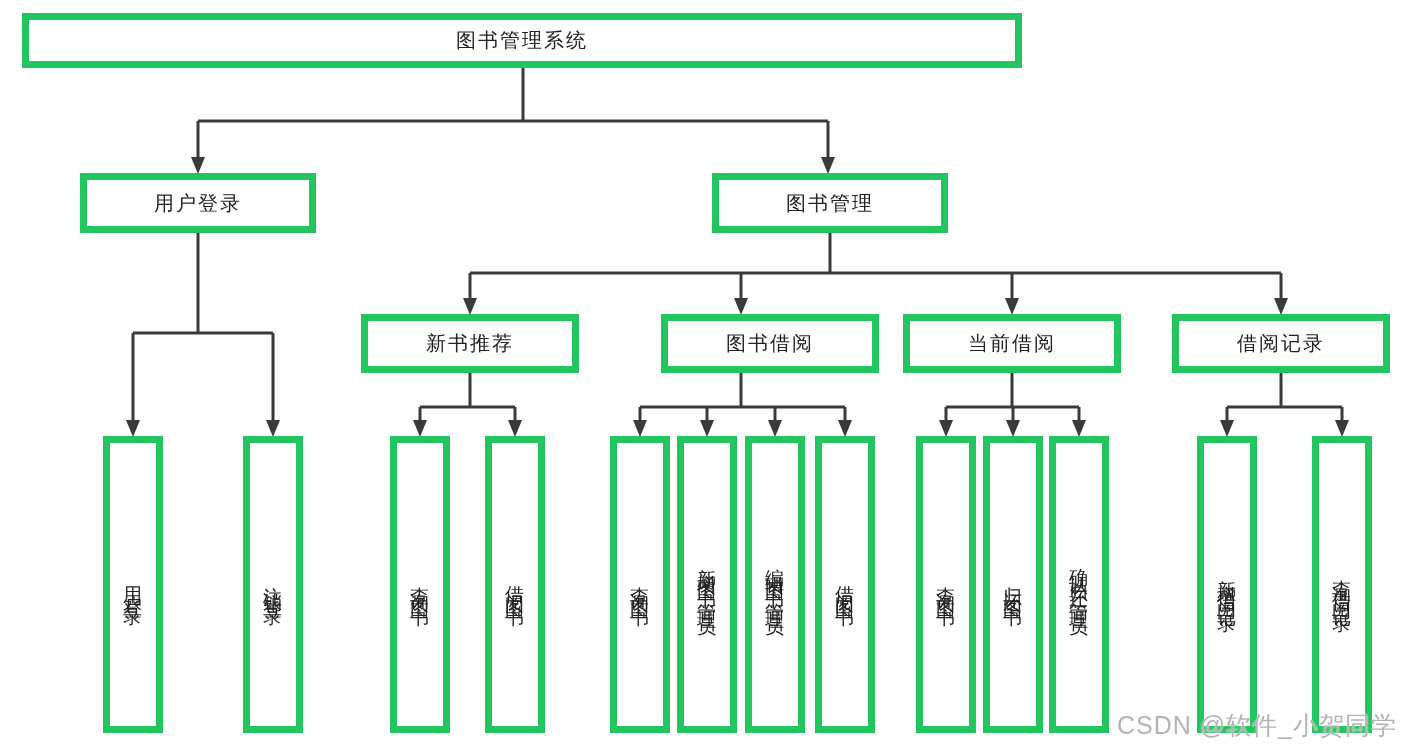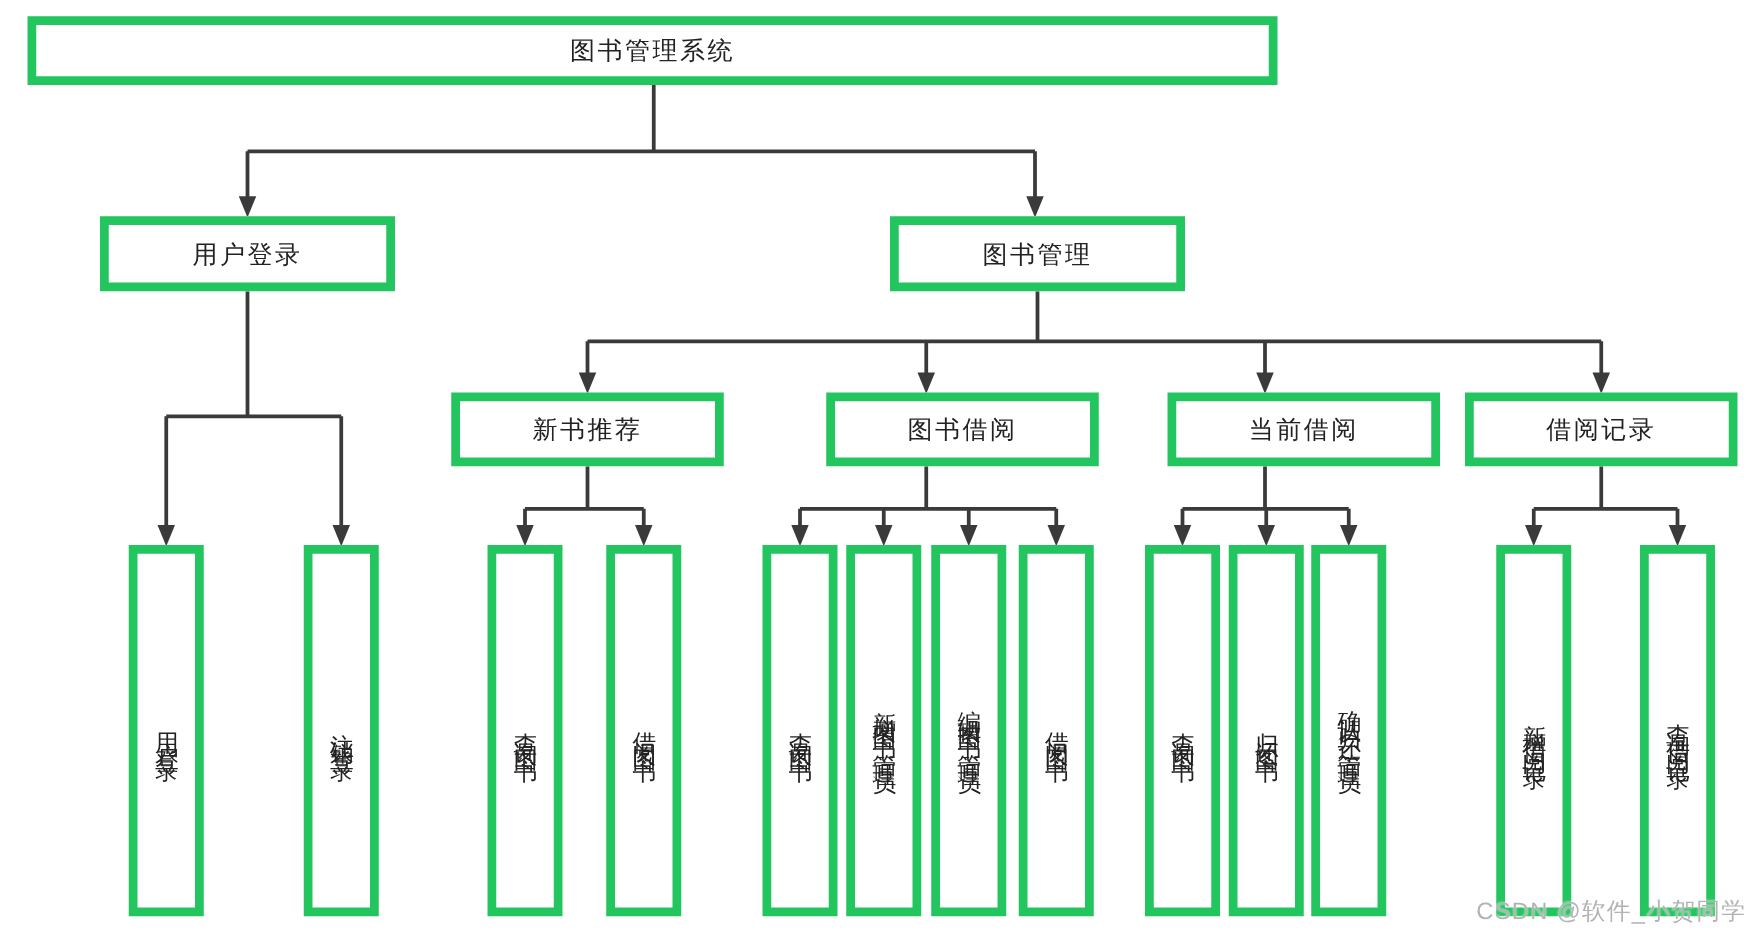--- a/index.html
+++ b/index.html
@@ -43,33 +43,33 @@
     line-height: 1;
   }
   
   .root-box   { left: 22px;  top: 13px;  width: 1000px; height: 55px; }
   
   .l2-user    { left: 80px;  top: 173px; width: 236px; height: 60px; }
   .l2-book    { left: 712px; top: 173px; width: 236px; height: 60px; }
   
   .g0 { left: 361px;  top: 314px; width: 218px; height: 59px; }
   .g1 { left: 661px;  top: 314px; width: 218px; height: 59px; }
-  .g2 { left: 903px;  top: 314px; width: 218px; height: 59px; margin-left: 31px; }
+  .g2 { left: 903px;  top: 314px; width: 218px; height: 59px; }
   .g3 { left: 1172px; top: 314px; width: 218px; height: 59px; font-family: Liberation Serif, serif; }
   
   .u0 { left: 103px; }  .u1 { left: 243px; }
   .a0 { left: 390px; }  .a1 { left: 485px; }
   .b0 { left: 610px; }  .b1 { left: 677px; }  .b2 { left: 745px; }  .b3 { left: 815px; }
   .c0 { left: 916px; }  .c1 { left: 983px; }  .c2 { left: 1049px; }
   .d0 { left: 1197px; } .d1 { left: 1312px; }
   .watermark {
     position: absolute;
     right: 8px;
     bottom: 5px;
-    font-size: 19px;
+    font-size: 25px;
     color: #b3b3b3;
     letter-spacing: 1px;
     z-index: 3;
     text-shadow: 0 0 2px #ffffff;
   }
 </style>
 </head>
 <body>
 
 <div class="canvas">

